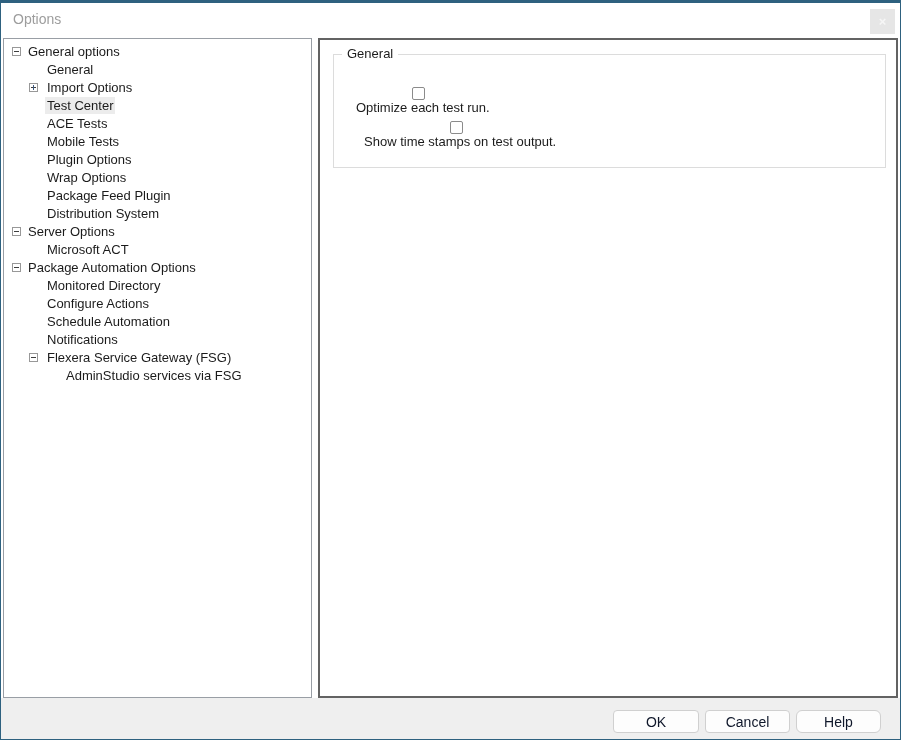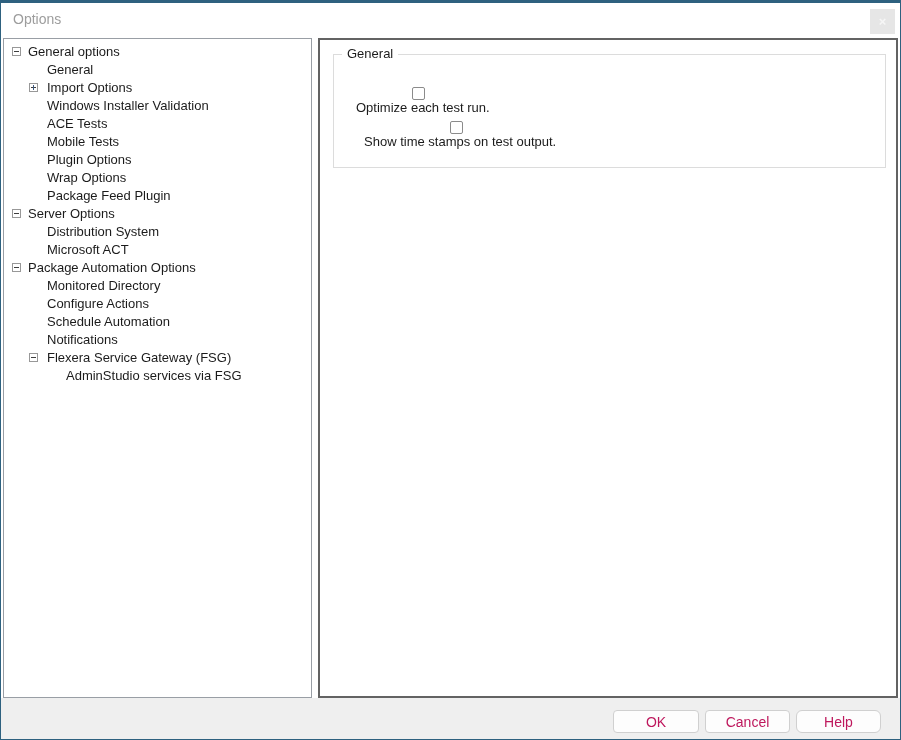--- a/index.html
+++ b/index.html
@@ -48,21 +48,21 @@
   .cbox { width:13px; height:13px; border:1px solid #8b8b8b; border-radius:2px; background:#fff; margin-right:8px; flex:0 0 auto; }
   .opt-label { font-size:13px; color:#1b1b1b; }
   
   .footer {
     position:absolute; left:0; top:695px; width:899px; height:41px; background:#efefef;
     display:flex; align-items:center; justify-content:flex-end; gap:6px;
     padding:6px 19px 0 0;
   }
   .btn {
     height:23px; background:#fdfdfd; border:1px solid #d0d0d0; border-radius:4px;
-    font-family:"Liberation Sans", sans-serif; font-size:14px; color:#be185d; cursor:default;
+    font-family:"Liberation Sans", sans-serif; font-size:14px; color:#0f172a; cursor:default;
   }
   .btn-ok { width:86px; }
   .btn-cancel { width:85px; }
   .btn-help { width:85px;border-radius:6px; }
   .bottom-strip { position:absolute; left:0; top:736px; width:899px; height:4px; background:#f4f4f4; border-top:1px solid #c9c9c9; }
   .grip-tick { position:absolute; left:304px; top:-1px; width:6px; height:2px; background:#8a8a8a; }
 </style>
 </head>
 <body>
 
@@ -74,28 +74,28 @@
       <span>×</span>
     </div>
   </div>
 
   <div class="main">
 
     <div class="tree-panel">
       <div class="trow lvl1"><span class="exp minus"></span><span class="tlabel">General options</span></div>
       <div class="trow lvl2"><span class="tlabel">General</span></div>
       <div class="trow lvl2"><span class="exp plus"></span><span class="tlabel">Import Options</span></div>
-      <div class="trow lvl2"><span class="tlabel">Windows Installer Validation</span></div>
+      <div class="trow lvl2"><span class="tlabel sel">Test Center</span></div>
       <div class="trow lvl2"><span class="tlabel">ACE Tests</span></div>
       <div class="trow lvl2"><span class="tlabel">Mobile Tests</span></div>
       <div class="trow lvl2"><span class="tlabel">Plugin Options</span></div>
       <div class="trow lvl2"><span class="tlabel">Wrap Options</span></div>
       <div class="trow lvl2"><span class="tlabel">Package Feed Plugin</span></div>
+      <div class="trow lvl2"><span class="tlabel">Distribution System</span></div>
       <div class="trow lvl1"><span class="exp minus"></span><span class="tlabel">Server Options</span></div>
-      <div class="trow lvl2"><span class="tlabel">Distribution System</span></div>
       <div class="trow lvl2"><span class="tlabel">Microsoft ACT</span></div>
       <div class="trow lvl1"><span class="exp minus"></span><span class="tlabel">Package Automation Options</span></div>
       <div class="trow lvl2"><span class="tlabel">Monitored Directory</span></div>
       <div class="trow lvl2"><span class="tlabel">Configure Actions</span></div>
       <div class="trow lvl2"><span class="tlabel">Schedule Automation</span></div>
       <div class="trow lvl2"><span class="tlabel">Notifications</span></div>
       <div class="trow lvl2"><span class="exp minus"></span><span class="tlabel">Flexera Service Gateway (FSG)</span></div>
       <div class="trow lvl3"><span class="tlabel">AdminStudio services via FSG</span></div>
     </div>
 

